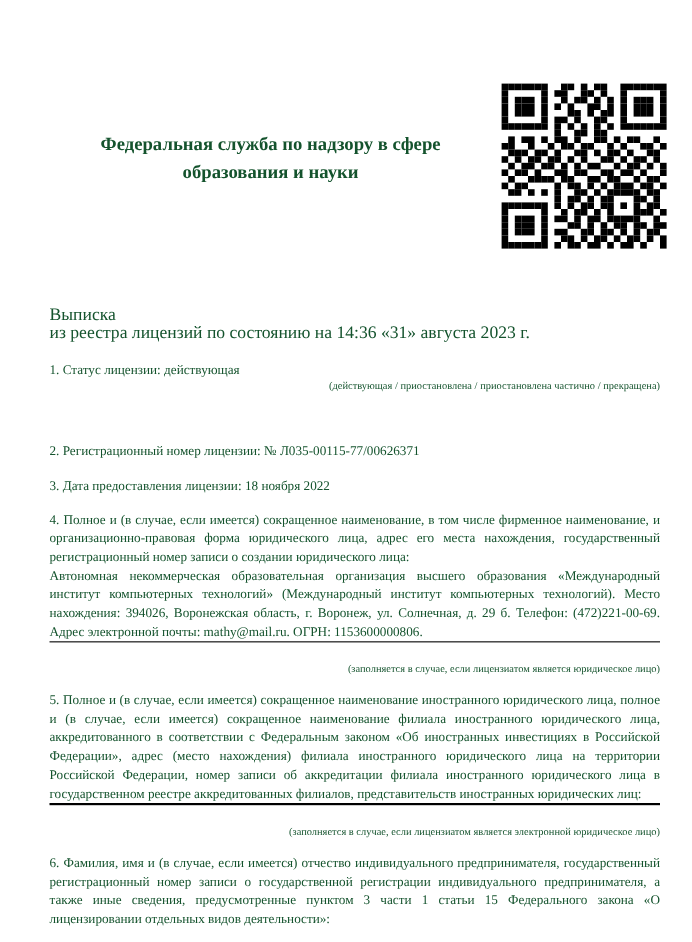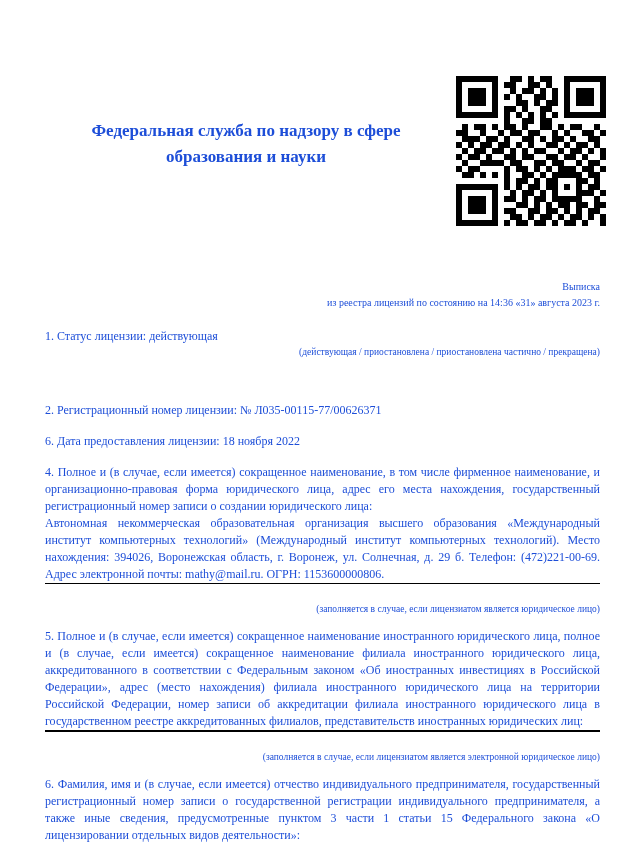--- a/index.html
+++ b/index.html
@@ -3,21 +3,21 @@
 <meta charset="utf-8">
 <style>
   * { margin: 0; padding: 0; box-sizing: border-box; }
   html, body { background: #ffffff; }
   .page {
     position: relative;
     width: 629px;
     height: 856px;
     background: #ffffff;
     font-family: "Liberation Serif", "DejaVu Serif", serif;
-    color: #1d4ed8;
+    color: #14532d;
     overflow: hidden;
   }
   
   .agency-block {
     position: absolute;
     top: 118px;
     left: 40px;
     width: 412px;
     text-align: center;
   }
@@ -41,22 +41,22 @@
   }
   .qr-row { display: flex; height: 6px; }
   .qr-cell { width: 6px; height: 6px; }
   .qr-cell.d { background: #000; }
   
   .doc-title {
     position: absolute;
     top: 279px;
     left: 45px;
     width: 555px;
-    text-align: right;
-    font-size: 10px;
+    text-align: left;
+    font-size: 16px;
     line-height: 16px;
   }
   
   .content {
     position: absolute;
     top: 328px;
     left: 45px;
     width: 555px;
     font-size: 12px;
   }
@@ -775,21 +775,21 @@
     <div>из реестра лицензий по состоянию на 14:36 «31» августа 2023 г.</div>
   </div>
 
   <div class="content">
 
     <div class="item-line">1. Статус лицензии: действующая</div>
     <div class="small-caption cap-1">(действующая / приостановлена / приостановлена частично / прекращена)</div>
 
     <div class="item-line item-2">2. Регистрационный номер лицензии: № Л035-00115-77/00626371</div>
 
-    <div class="item-line item-3">6. Дата предоставления лицензии: 18 ноября 2022</div>
+    <div class="item-line item-3">3. Дата предоставления лицензии: 18 ноября 2022</div>
 
     <div class="para">4. Полное и (в случае, если имеется) сокращенное наименование, в том числе фирменное наименование, и организационно-правовая форма юридического лица, адрес его места нахождения, государственный регистрационный номер записи о создании юридического лица:</div>
     <div class="para">Автономная некоммерческая образовательная организация высшего образования «Международный институт компьютерных технологий» (Международный институт компьютерных технологий). Место нахождения: 394026, Воронежская область, г. Воронеж, ул. Солнечная, д. 29 б. Телефон: (472)221-00-69. Адрес электронной почты: mathy@mail.ru. ОГРН: 1153600000806.</div>
     <div class="rule"></div>
     <div class="small-caption cap-under sect-gap">(заполняется в случае, если лицензиатом является юридическое лицо)</div>
 
     <div class="para">5. Полное и (в случае, если имеется) сокращенное наименование иностранного юридического лица, полное и (в случае, если имеется) сокращенное наименование филиала иностранного юридического лица, аккредитованного в соответствии с Федеральным законом «Об иностранных инвестициях в Российской Федерации», адрес (место нахождения) филиала иностранного юридического лица на территории Российской Федерации, номер записи об аккредитации филиала иностранного юридического лица в государственном реестре аккредитованных филиалов, представительств иностранных юридических лиц:</div>
     <div class="rule-thick"></div>
     <div class="small-caption cap-under sect-gap">(заполняется в случае, если лицензиатом является электронной юридическое лицо)</div>
 

